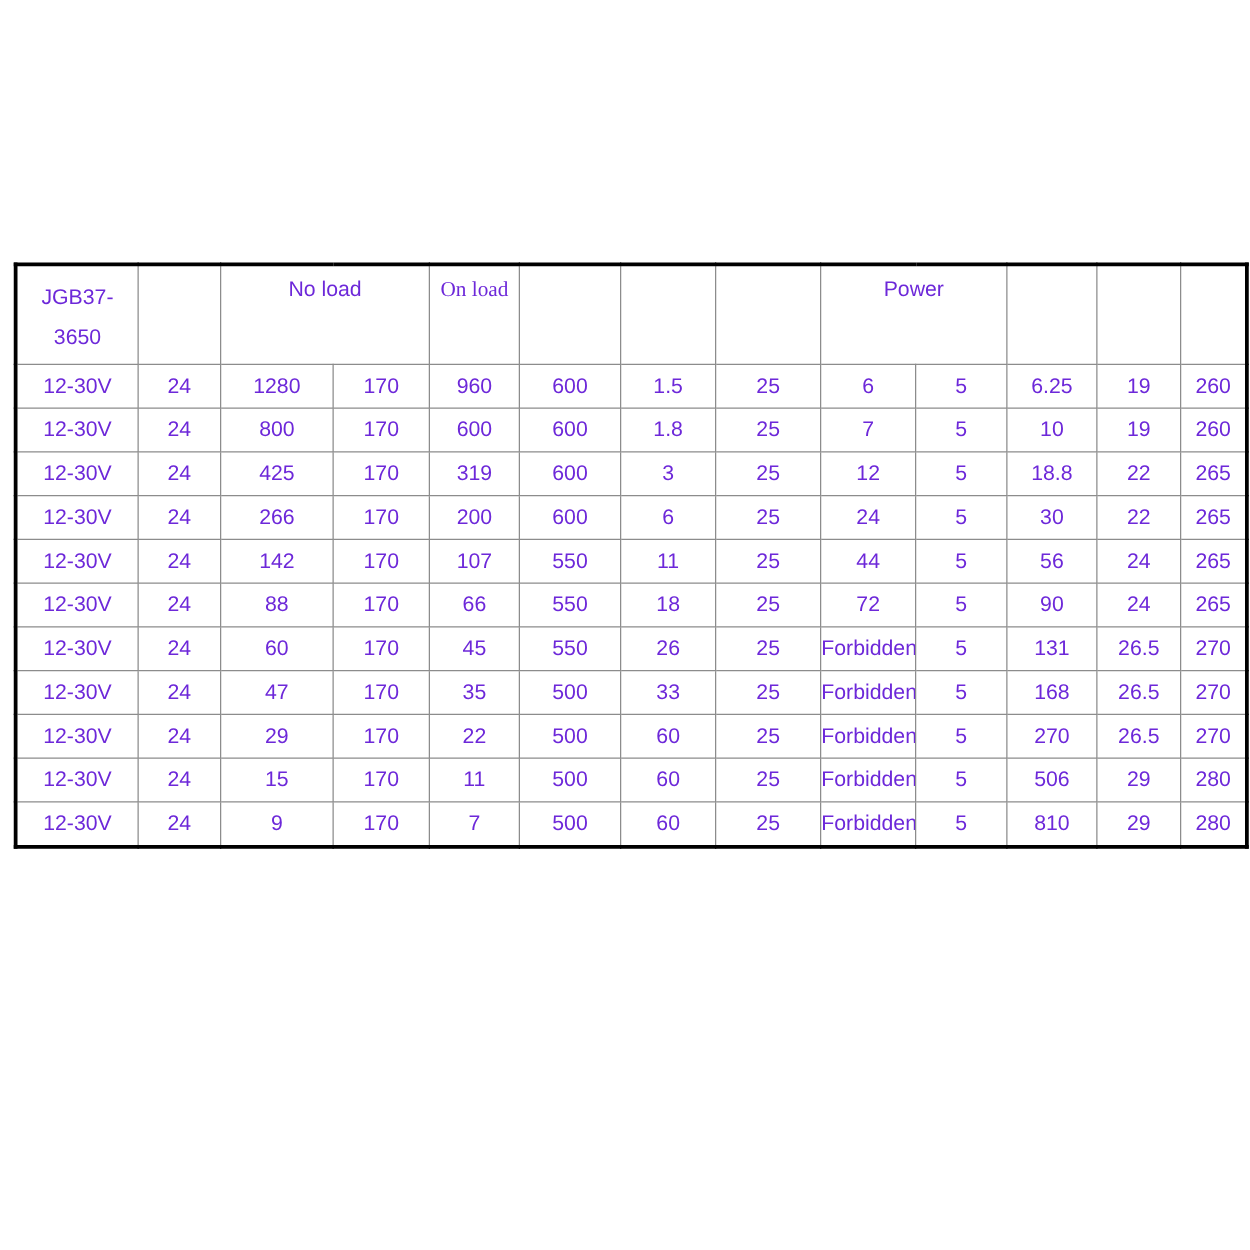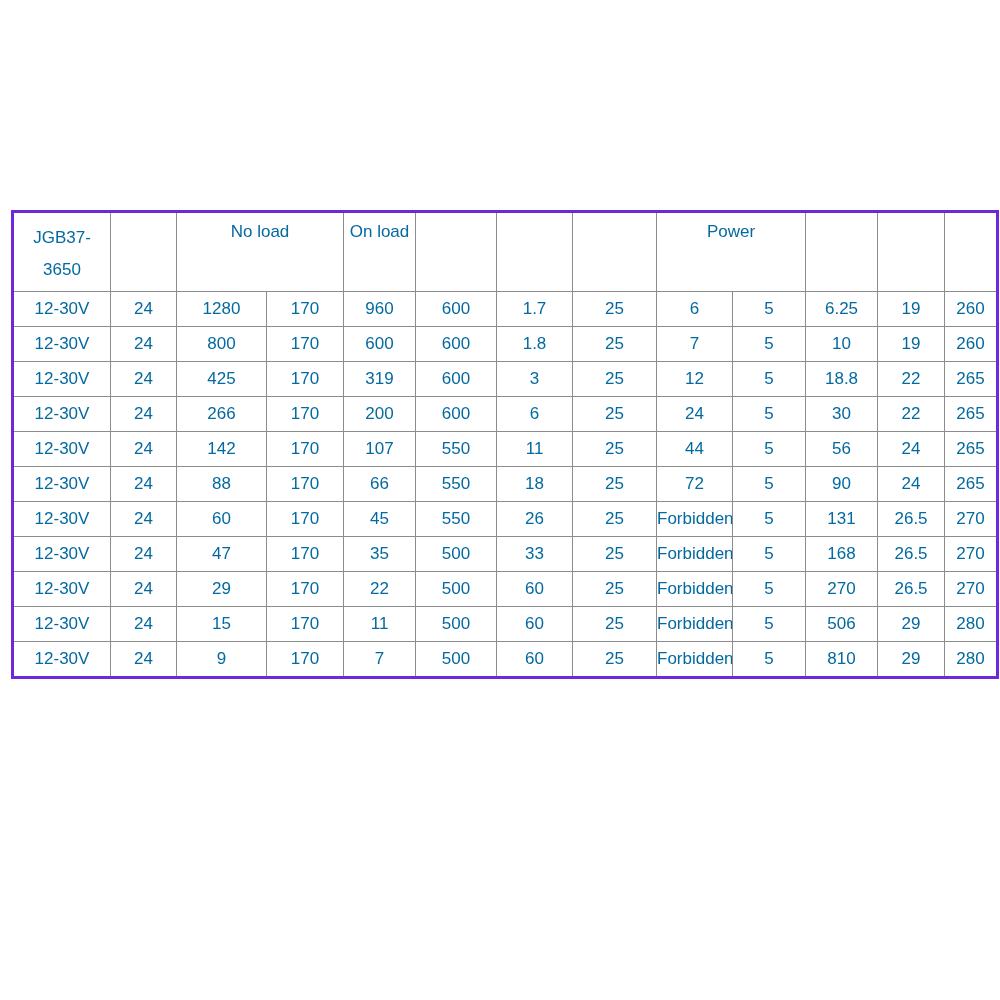--- a/index.html
+++ b/index.html
@@ -12,22 +12,22 @@
   }
   .stage {
     position: absolute;
     left: 11px;
     top: 210px;
   }
   table.spec {
     border-collapse: collapse;
     table-layout: fixed;
     width: 985px;
-    color: #0369a1;
-    border: 3px solid #6d28d9;
+    color: #6d28d9;
+    border: 3px solid #000000;
   }
   table.spec td {
     border: 1px solid #8c8c8c;
     text-align: center;
     font-size: 17px;
     padding: 0;
     overflow: hidden;
     white-space: normal;
     vertical-align: middle;
     background: #ffffff;
@@ -48,20 +48,21 @@
     height: 34px;
   }
   tr.r-data td {
     height: 34px;
   }
   td.model div {
     line-height: 32px;
   }
   td.thickL {
     border-left: 2px solid #141414;
+    font-family: Liberation Serif, serif;
   }
   td.onload {
     text-align: left;
     padding-left: 1px;
   }
   td.small {
     font-size: 14px;
   }
   td.tight {
     font-size: 16px;
@@ -105,21 +106,21 @@
         <td></td>
         <td></td>
       </tr>
     <tr class="r-data">
           <td>12-30V</td>
           <td>24</td>
           <td>1280</td>
           <td>170</td>
           <td>960</td>
           <td>600</td>
-          <td>1.7</td>
+          <td>1.5</td>
           <td>25</td>
           <td>6</td>
           <td>5</td>
           <td>6.25</td>
           <td>19</td>
           <td>260</td>
         </tr>
         <tr class="r-data">
           <td>12-30V</td>
           <td>24</td>

